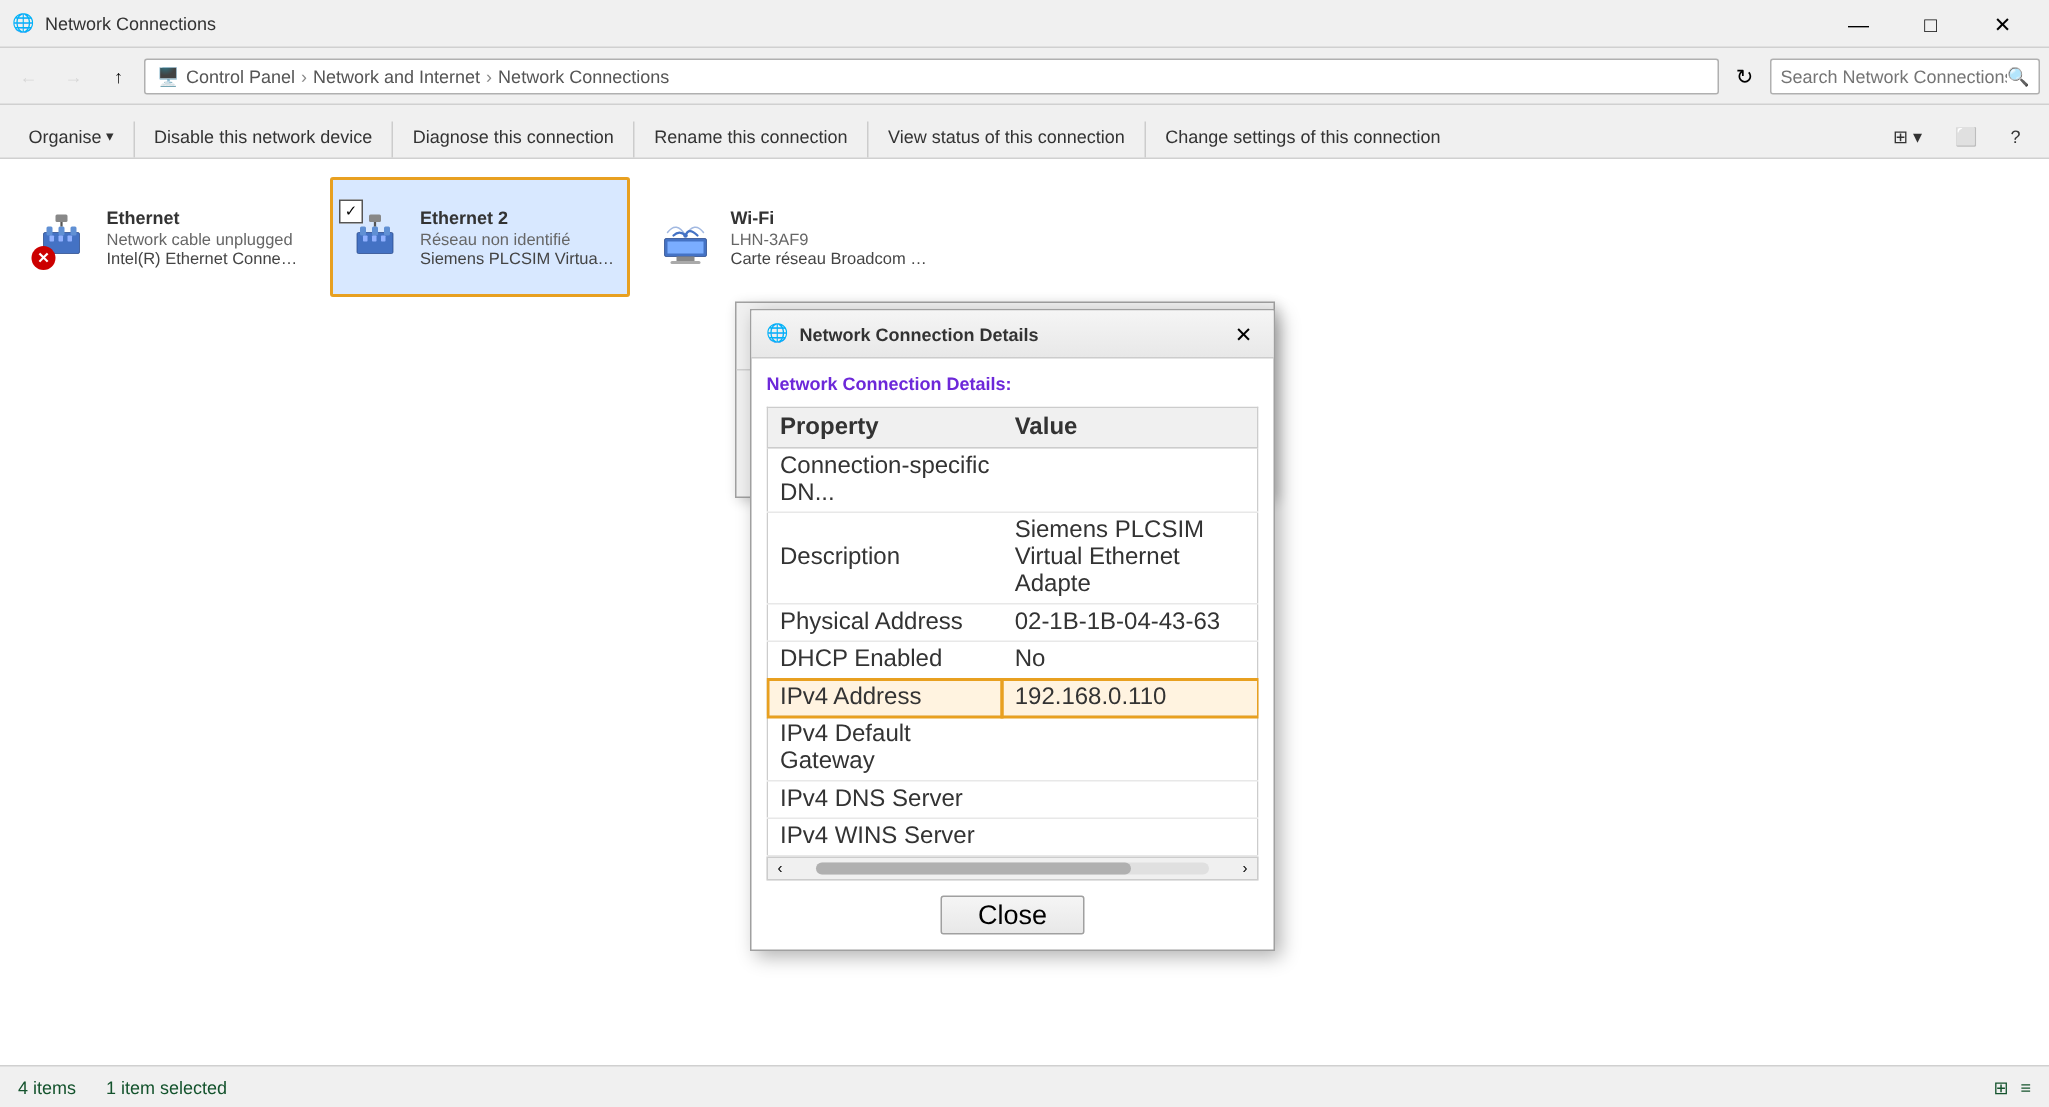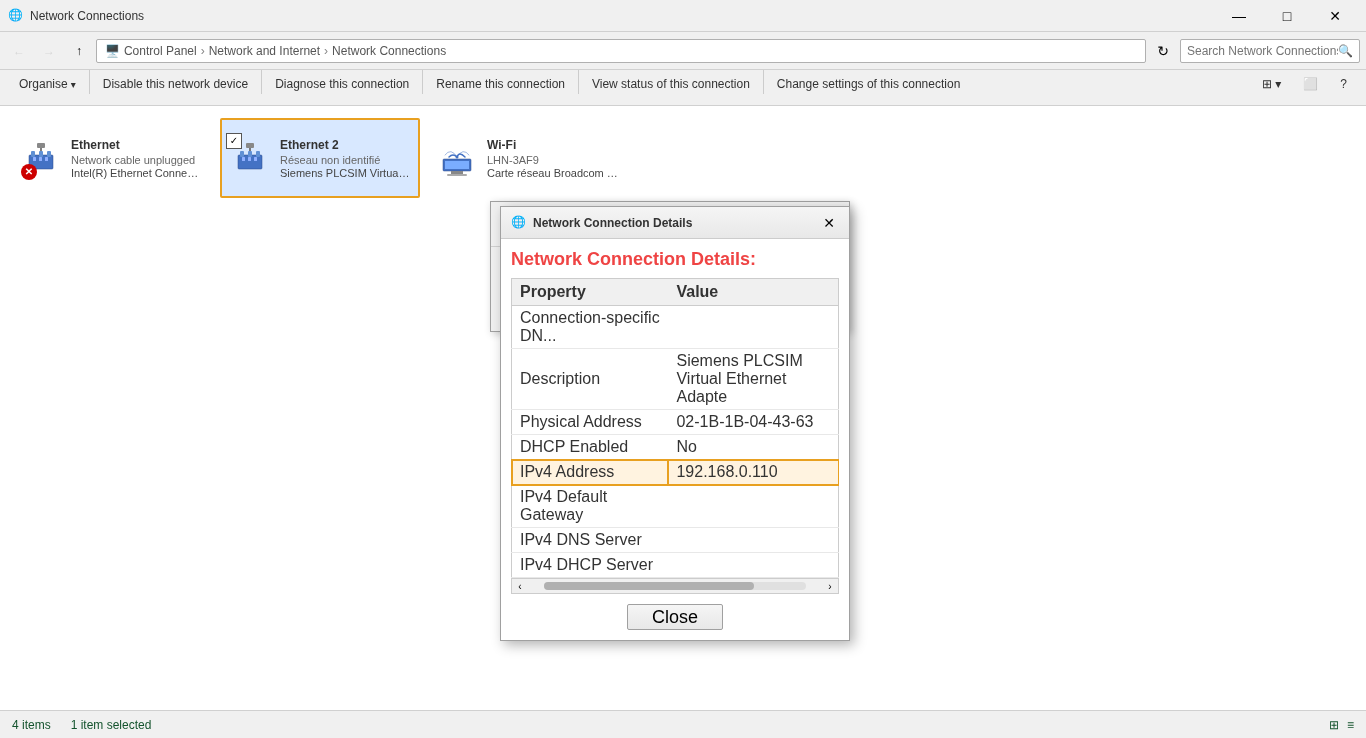--- a/index.html
+++ b/index.html
@@ -53,21 +53,21 @@
       width: 180px; height: 24px; border: 1px solid #b0b0b0; background: white;
       display: flex; align-items: center; padding: 0 6px; border-radius: 2px;
     }
     .search-box input { border: none; outline: none; font-size: 12px; width: 100%; background: transparent; }
 
     
     .toolbar {
       height: 36px;
       background: #f0f0f0;
       display: flex;
-      align-items: flex-start;
+      align-items: flex-end;
       padding: 0 8px;
       border-bottom: 1px solid #d0d0d0;
       gap: 0;
     }
     .toolbar-btn {
       height: 28px; padding: 0 10px; border: 1px solid transparent; background: transparent;
       cursor: pointer; font-size: 12px; display: flex; align-items: center; gap: 3px;
       border-radius: 2px; color: #333;
     }
     .toolbar-sep { width: 1px; height: 24px; background: #ccc; margin: 0 2px; }
@@ -156,21 +156,21 @@
       font-weight: 600;
       color: #333;
     }
     .dialog-title-text { flex: 1; }
     .dialog-close {
       width: 20px; height: 20px; border: none; background: transparent;
       cursor: pointer; font-size: 14px; display: flex; align-items: center; justify-content: center;
       border-radius: 2px;
     }
     .dialog-body { padding: 10px; }
-    .dialog-subtitle { font-size: 18px; font-weight: 600; margin-bottom: 8px; color: #ef4444; }
+    .dialog-subtitle { font-size: 12px; font-weight: 600; margin-bottom: 8px; color: #6d28d9; }
 
     
     .details-table {
       width: 100%; border-collapse: collapse; font-size: 16px;
       border: 1px solid #ccc;
     }
     .details-table th {
       background: #f0f0f0; padding: 4px 8px; text-align: left;
       border-bottom: 1px solid #ccc; font-weight: 600; color: #333;
     }
@@ -423,21 +423,21 @@
                 </tr>
                 <tr>
                   <td>IPv4 Default Gateway</td>
                   <td></td>
                 </tr>
                 <tr>
                   <td>IPv4 DNS Server</td>
                   <td></td>
                 </tr>
                 <tr>
-                  <td>IPv4 DHCP Server</td>
+                  <td>IPv4 WINS Server</td>
                   <td></td>
                 </tr>
               </tbody>
           </table>
         </div>
 
         <div class="table-scroll-h">
           <span class="scroll-arrow">‹</span>
           <div class="scroll-track">
             <div class="scroll-thumb"></div>

